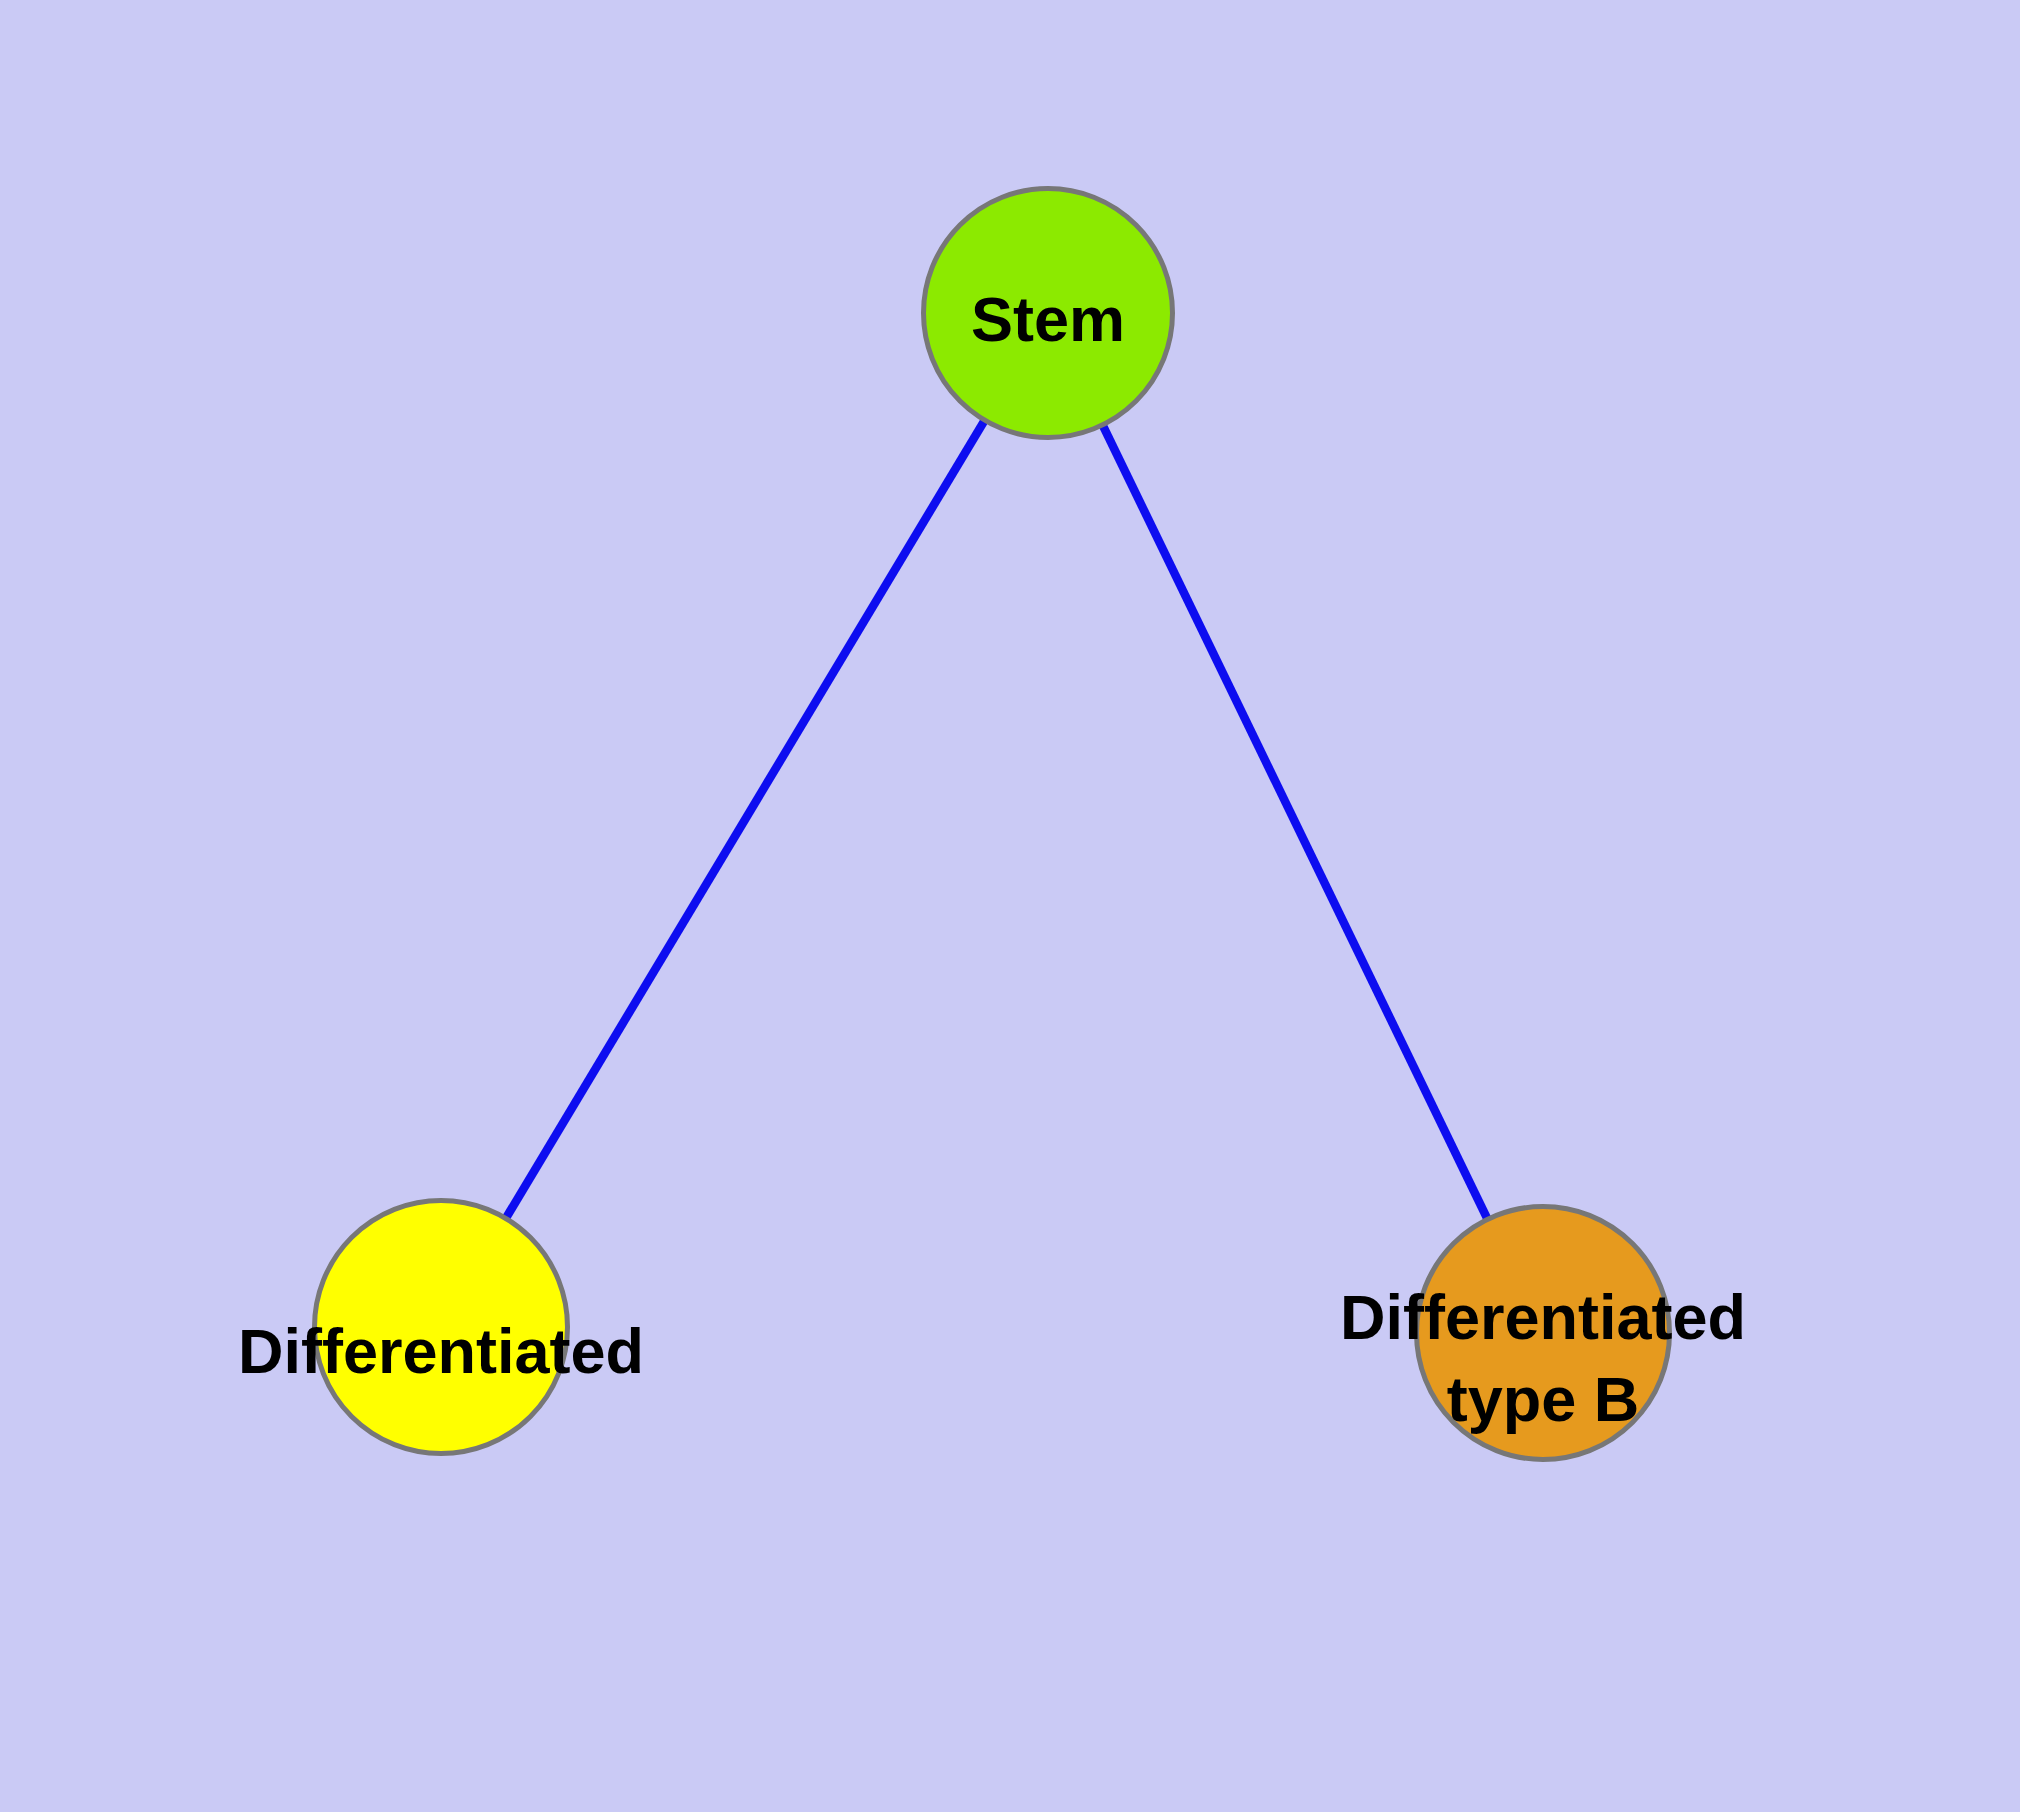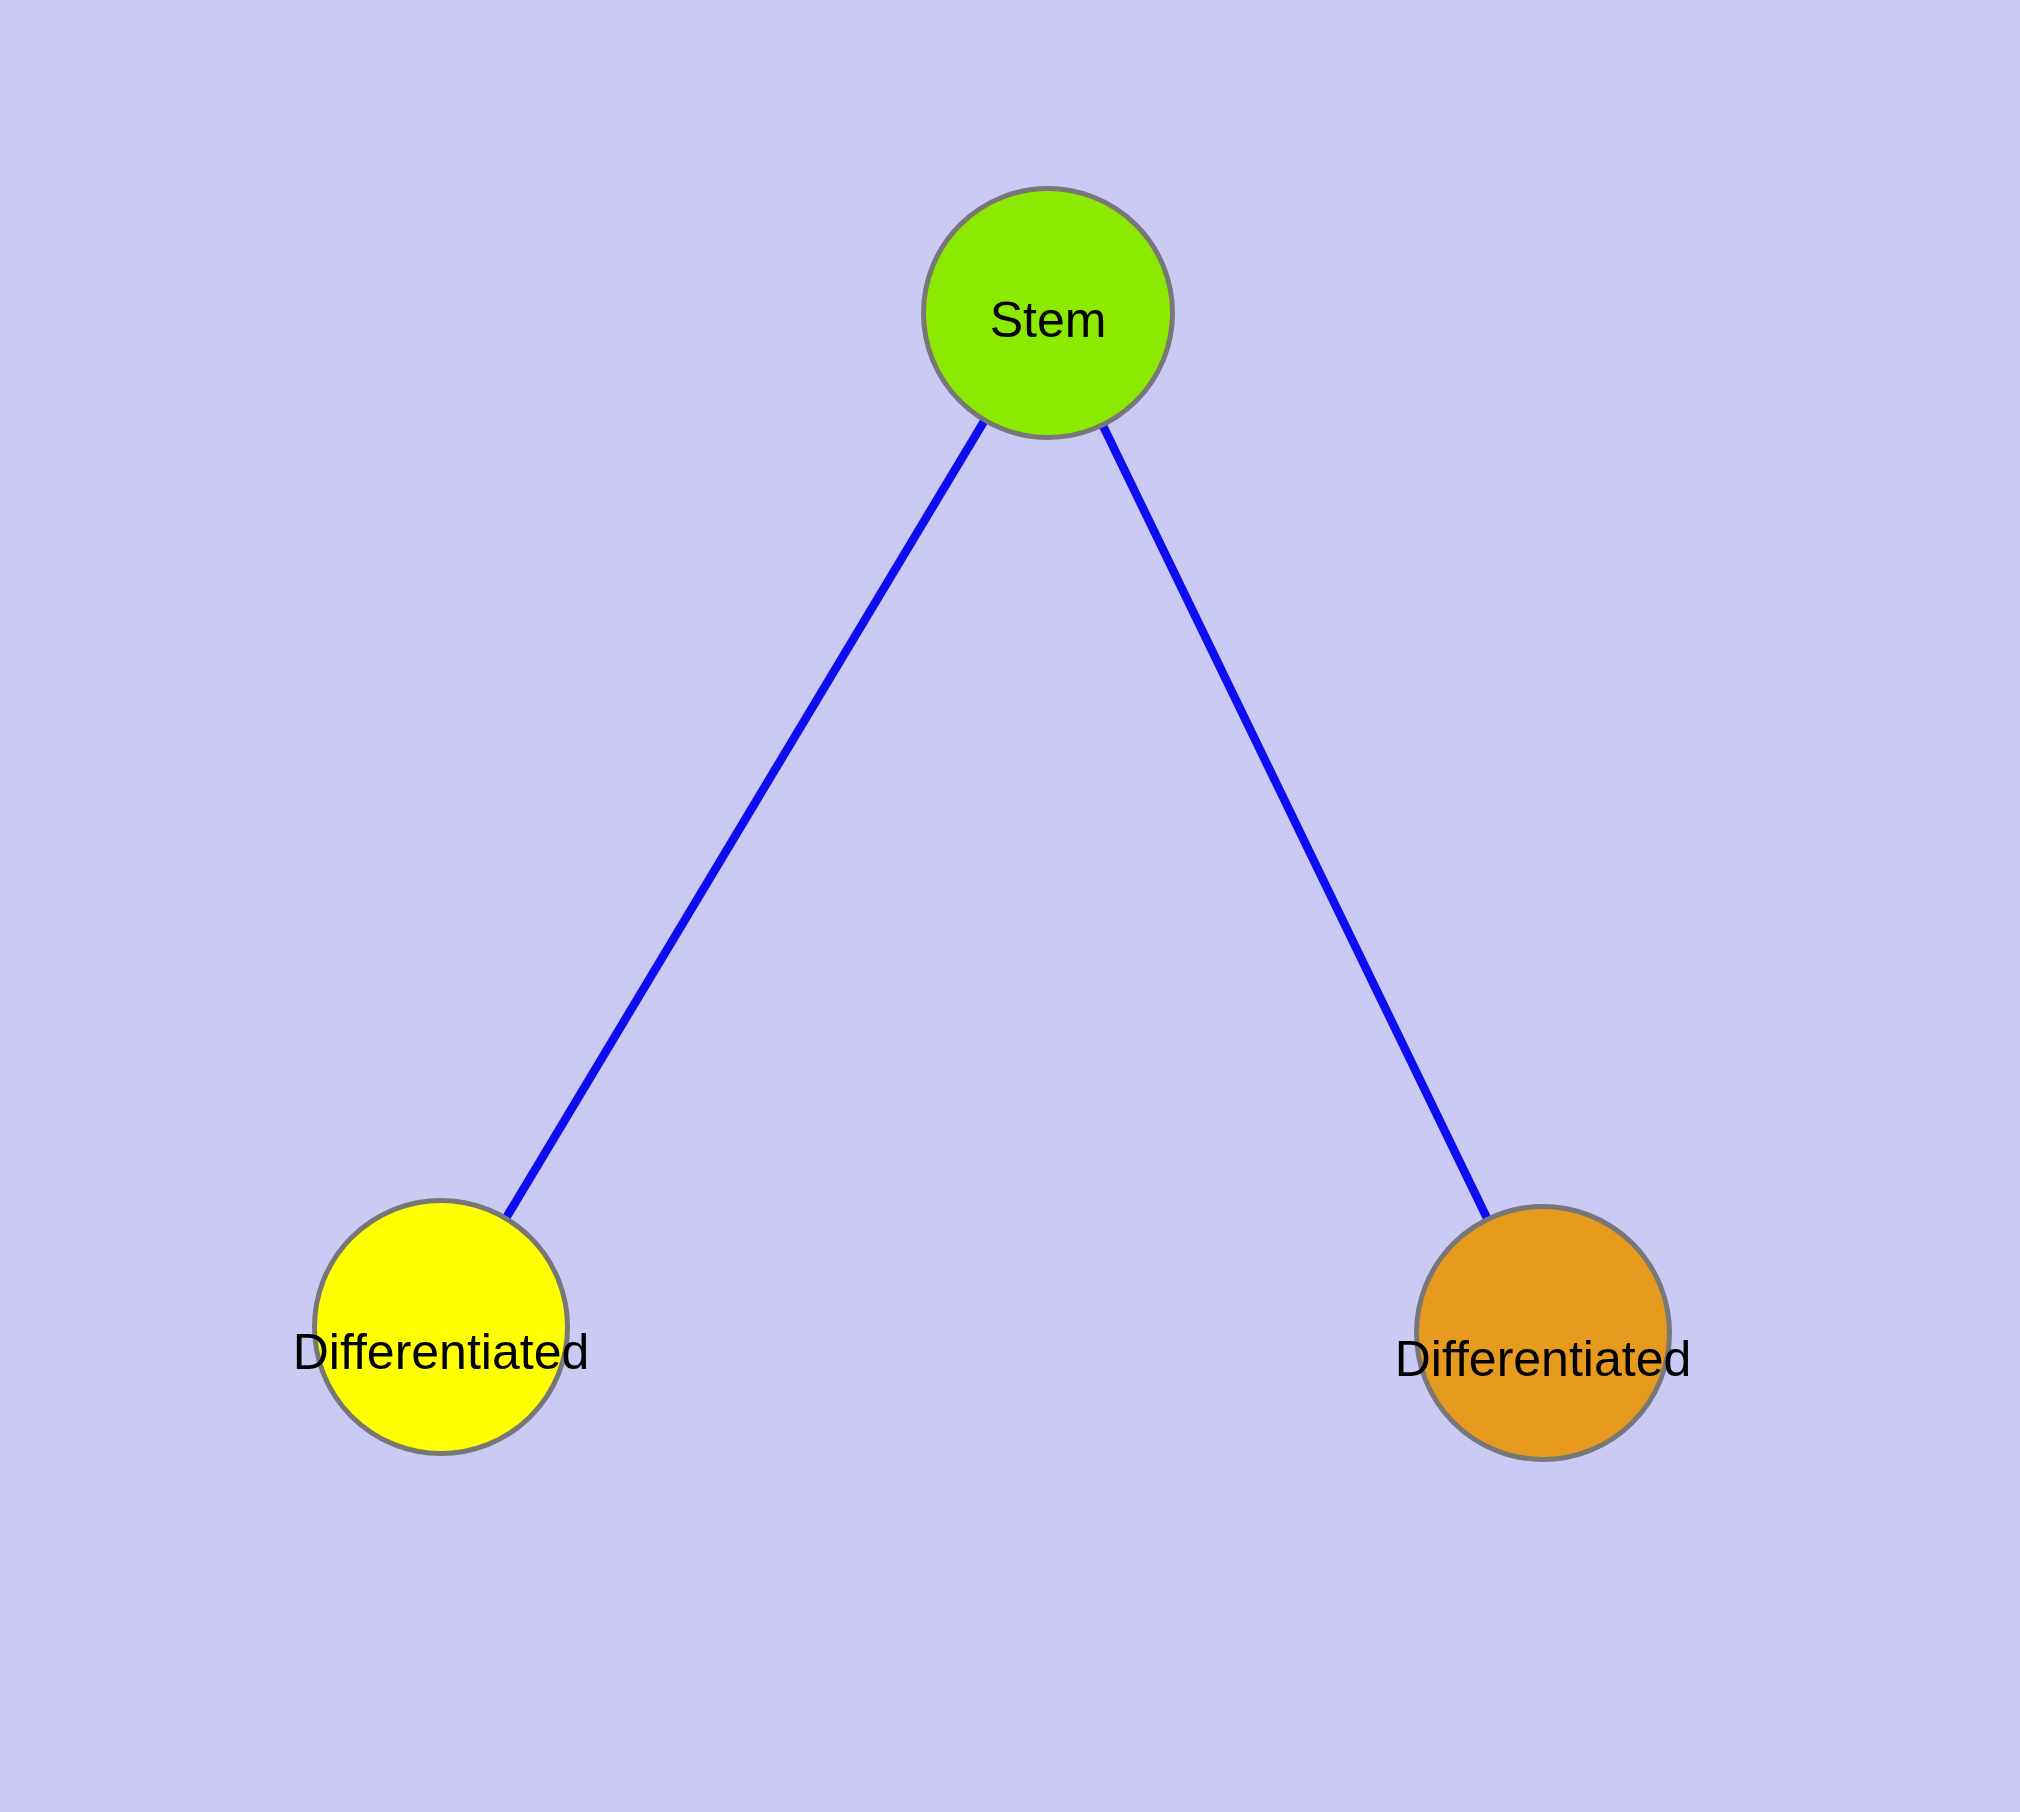--- a/index.html
+++ b/index.html
@@ -25,22 +25,22 @@
   .node {
     position: absolute;
     border-radius: 50%;
     box-sizing: border-box;
     border-style: solid;
   }
   .node-label {
     position: absolute;
     transform: translate(-50%, -50%);
     text-align: center;
-    font-weight: normal;
-    font-size: 50px;
+    font-weight: bold;
+    font-size: 63px;
     line-height: 1.3;
     white-space: nowrap;
     letter-spacing: 0px;
   }
 </style>
 </head>
 <body>
 
 <div class="canvas" style="width: 2021px; height: 1812px; background: rgb(202, 202, 245);">
   <svg class="edges-layer" xmlns="http://www.w3.org/2000/svg" width="2021" height="1812" viewBox="0 0 2384 2138">
@@ -52,16 +52,17 @@
       <div class="node-label" style="left: 1048px; top: 320px; color: rgb(0, 0, 0);">
         <div>Stem</div>
       </div>
       <div class="node" style="left: 312px; top: 1198px; width: 258px; height: 258px; background: rgb(255, 255, 0); border-width: 5.1px; border-color: rgb(119, 119, 119);"></div>
       <div class="node-label" style="left: 441px; top: 1352px; color: rgb(0, 0, 0);">
         <div>Differentiated</div>
       </div>
       <div class="node" style="left: 1414px; top: 1204px; width: 258px; height: 258px; background: rgb(230, 154, 30); border-width: 5.1px; border-color: rgb(119, 119, 119);"></div>
       <div class="node-label" style="left: 1543px; top: 1359px; color: rgb(0, 0, 0);">
         <div>Differentiated</div>
+        <div>type B</div>
       </div>
     </div>
 </div>
 
 
 </body></html>

